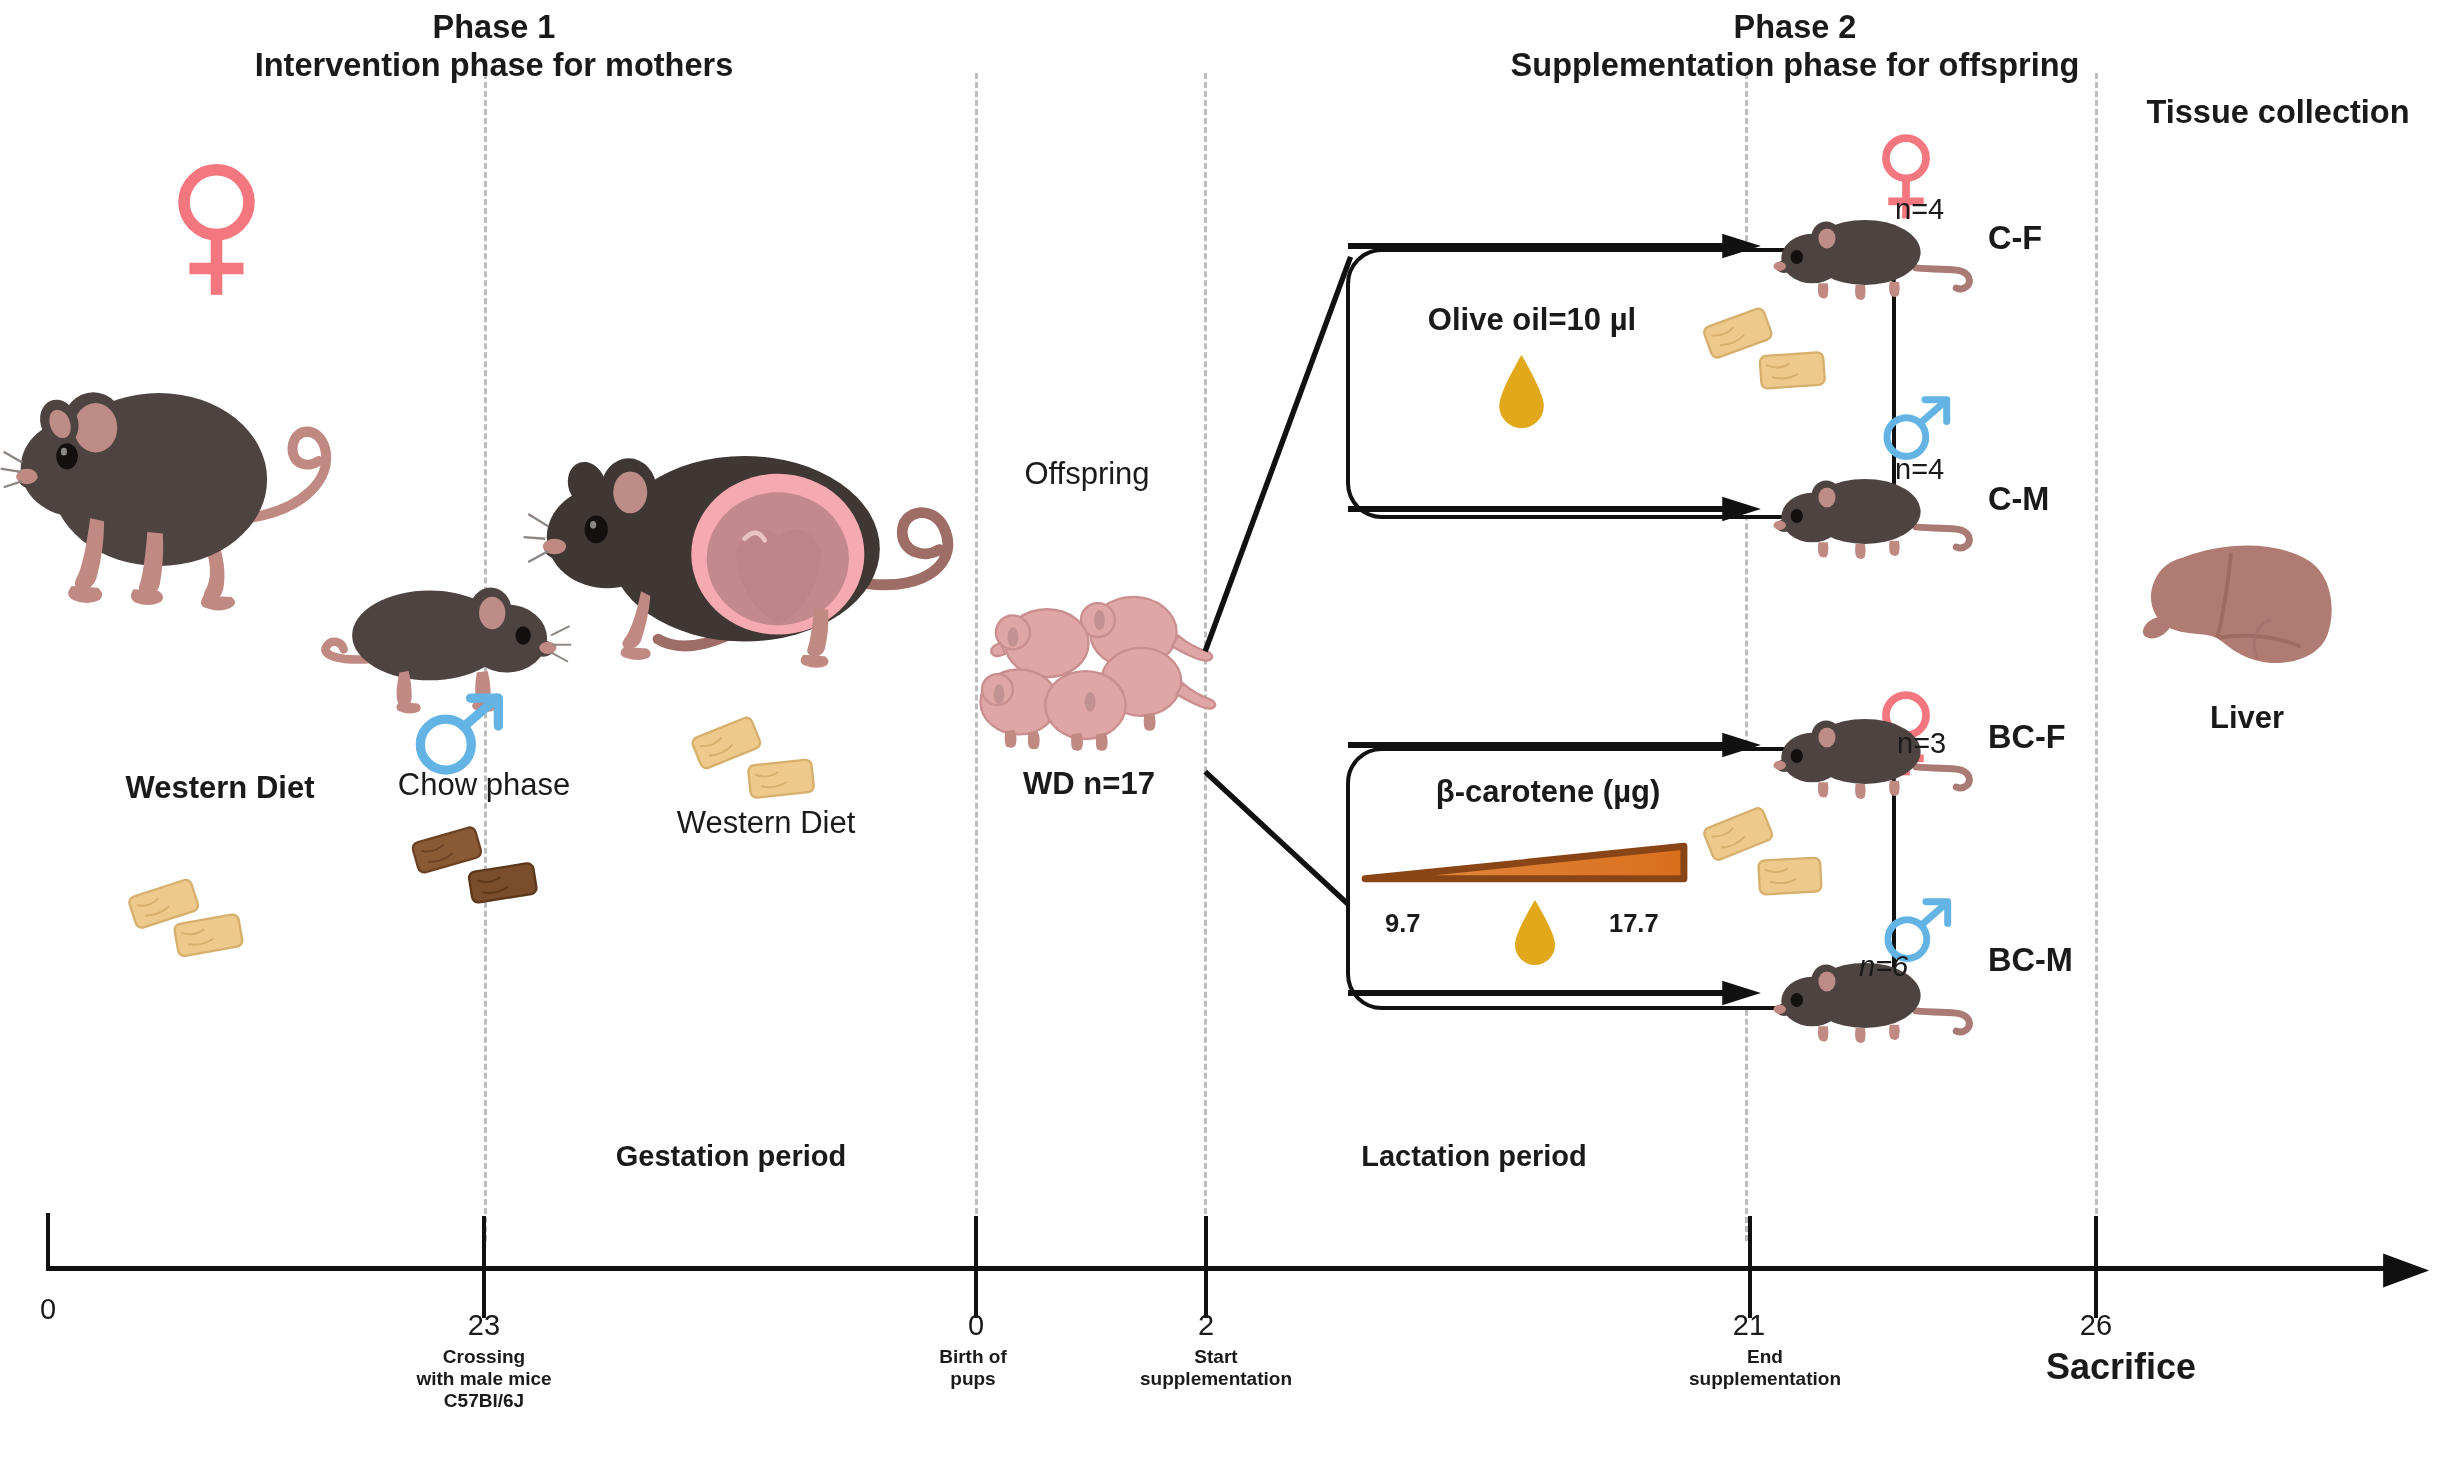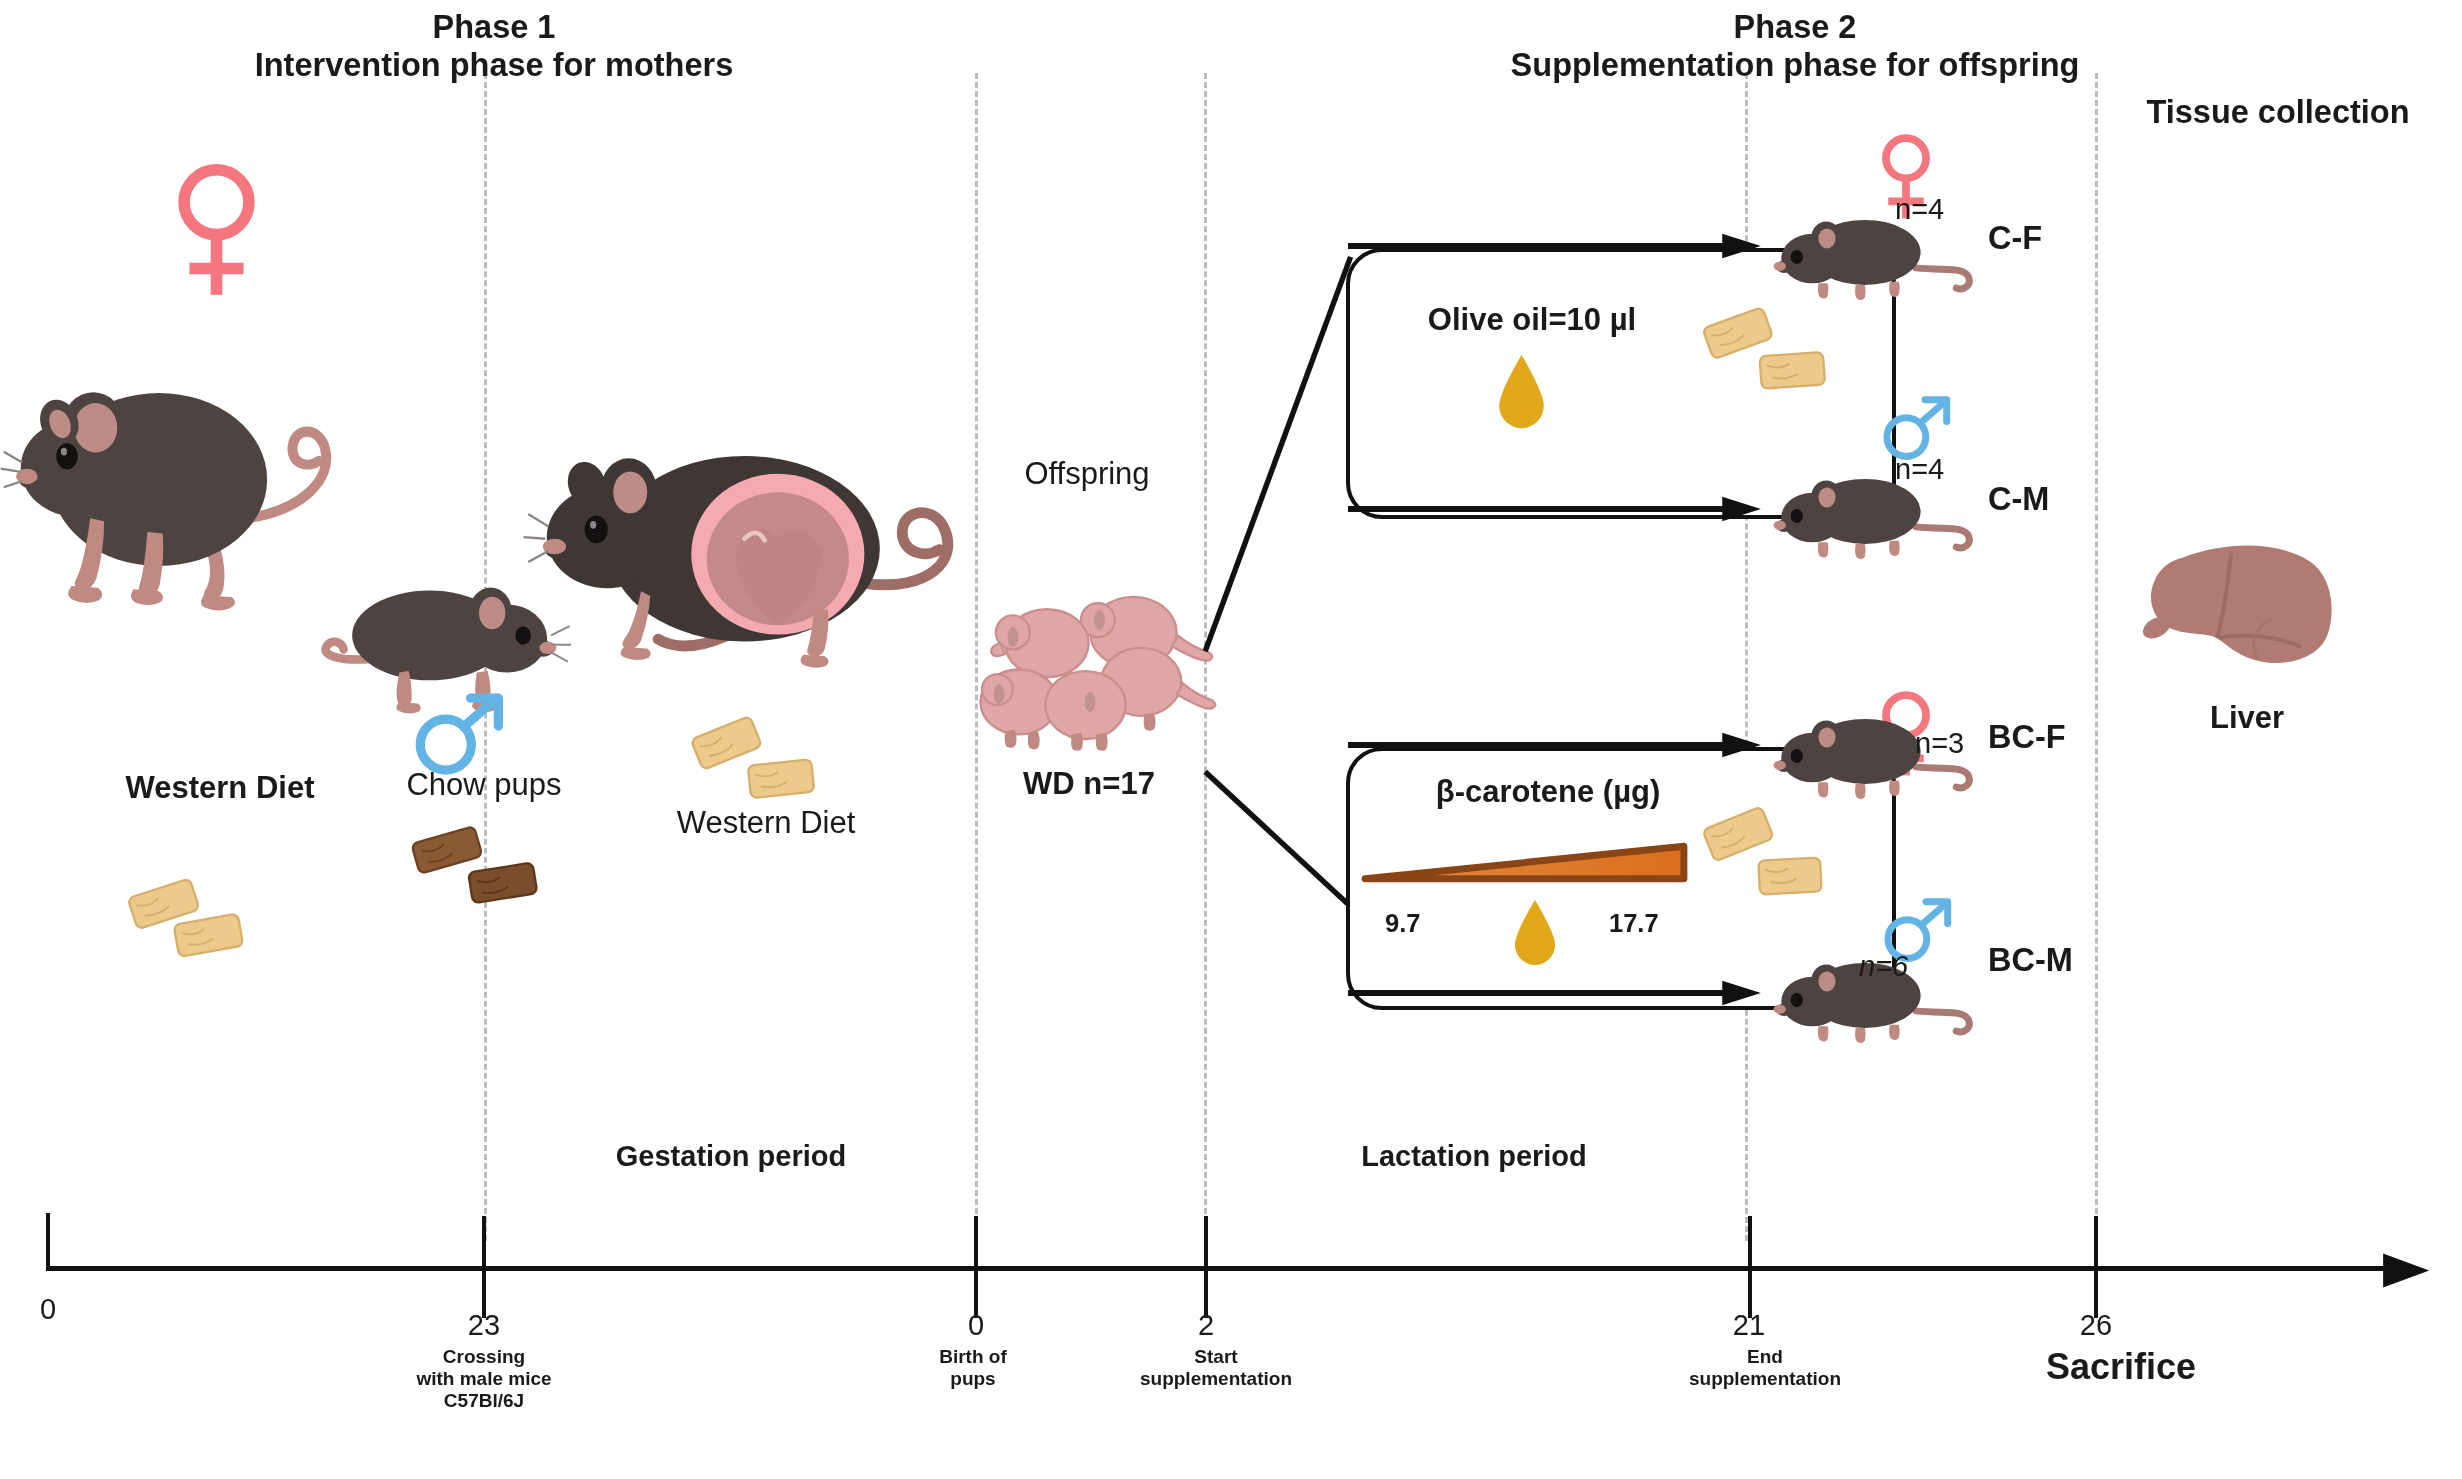--- a/index.html
+++ b/index.html
@@ -119,21 +119,21 @@
     <path d="M194 166 q-8 8 0 12 q14 6 26 0 q4 -6 -2 -10z" fill="#C08A83"></path>
   </svg>
 </div>
 <div class="sym" style="left:410px; top:692px;">
   <svg width="101" height="85" viewBox="0 0 130 110">
     <circle cx="46" cy="68" r="33" fill="none" stroke="#63B4E5" stroke-width="12"></circle>
     <line x1="69" y1="45" x2="112" y2="8" stroke="#63B4E5" stroke-width="12" stroke-linecap="round"></line>
     <polyline points="78,8 114,8 114,44" fill="none" stroke="#63B4E5" stroke-width="12" stroke-linecap="round" stroke-linejoin="round"></polyline>
   </svg>
 </div>
-<div class="abs cap" style="left:484px; top:767px;">Chow pups</div>
+<div class="abs cap" style="left:484px; top:767px;">Chow phase</div>
 
 <div class="abs" style="left:402px; top:824px;">
   <svg width="155" height="93" viewBox="0 0 200 120">
     <g transform="rotate(-16 56 34)">
       <rect x="16" y="14" width="84" height="40" rx="8" fill="#8A5A35" stroke="#6B4223" stroke-width="3"></rect>
       <path d="M26 26 q16 8 30 0 M30 42 q18 6 34 -2" stroke="#6B4223" stroke-width="2.5" fill="none"></path>
     </g>
     <g transform="rotate(-9 130 76)">
       <rect x="88" y="56" width="84" height="40" rx="8" fill="#7A4E2C" stroke="#5C3719" stroke-width="3"></rect>
       <path d="M98 68 q16 8 30 0 M102 84 q18 6 34 -2" stroke="#5C3719" stroke-width="2.5" fill="none"></path>
@@ -366,21 +366,21 @@
     <path d="M14 66 q-12 4 -8 12 q8 8 18 2z" fill="#4D4441"></path>
     <ellipse cx="10" cy="74" rx="8" ry="6" fill="#C08A83"></ellipse>
     <ellipse cx="70" cy="36" rx="19" ry="20" fill="#4D4441"></ellipse>
     <ellipse cx="71" cy="38" rx="11" ry="13" fill="#BE8C86"></ellipse>
     <ellipse cx="32" cy="62" rx="8" ry="9" fill="#14100F"></ellipse>
     <path d="M60 96 q-2 14 2 18 q8 4 10 -2 q2 -8 0 -16z" fill="#C08A83"></path>
     <path d="M108 98 q-2 14 2 18 q8 4 10 -2 q2 -8 0 -16z" fill="#C08A83"></path>
     <path d="M152 94 q-2 14 2 18 q8 4 10 -2 q2 -8 0 -16z" fill="#C08A83"></path>
   </svg>
 </div>
-<div class="nlab" style="left:1897px; top:727px;margin-left:18px;">n=3</div>
+<div class="nlab" style="left:1897px; top:727px;">n=3</div>
 <div class="grp" style="left:1988px; top:719px;">BC-F</div>
 
 <div class="sym" style="left:1881px; top:897px;">
   <svg width="76" height="67" viewBox="0 0 98 86">
     <circle cx="34" cy="54" r="25" fill="none" stroke="#63B4E5" stroke-width="9"></circle>
     <line x1="52" y1="36" x2="84" y2="8" stroke="#63B4E5" stroke-width="9" stroke-linecap="round"></line>
     <polyline points="58,6 86,6 86,34" fill="none" stroke="#63B4E5" stroke-width="9" stroke-linecap="round" stroke-linejoin="round"></polyline>
   </svg>
 </div>
 <div class="abs" style="left:1772px; top:952px;">

